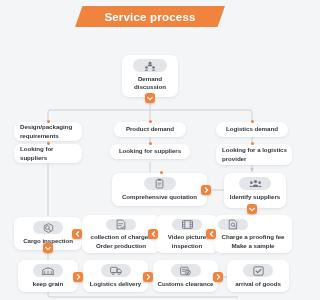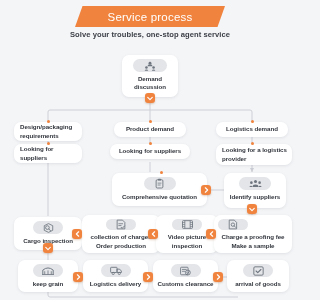--- a/index.html
+++ b/index.html
@@ -35,21 +35,21 @@
     background: #f0843f;
     -webkit-clip-path: polygon(5% 0, 100% 0, 95% 100%, 0% 100%);
     clip-path: polygon(5% 0, 100% 0, 95% 100%, 0% 100%);
     display: flex;
     align-items: center;
     justify-content: center;
   }
   .banner-text {
     color: #ffffff;
     font-size: 11.5px;
-    font-weight: normal;
+    font-weight: bold;
     letter-spacing: .2px;
     white-space: nowrap;
   }
   .subtitle {
     position: absolute;
     top: 30px;
     left: 0;
     width: 300px;
     text-align: center;
     font-size: 7.6px;
@@ -140,21 +140,20 @@
 </head>
 <body>
 
 <div id="stage">
 
   <div class="banner-wrap">
     <div class="banner">
       <span class="banner-text">Service process</span>
     </div>
   </div>
-  <div class="subtitle">Solve your troubles, one-stop agent service</div>
 
   <svg id="wires" viewBox="0 0 300 300">
     <g fill="none" stroke="#c9ccd2" stroke-width="0.9">
 
       <path d="M150,97 L150,110"></path>
 
       <path d="M48,118 L48,112 Q48,110 50,110 L250,110 Q252,110 252,112 L252,118"></path>
 
       <path d="M48,118 L48,122"></path>
       <path d="M150,110 L150,122"></path>

